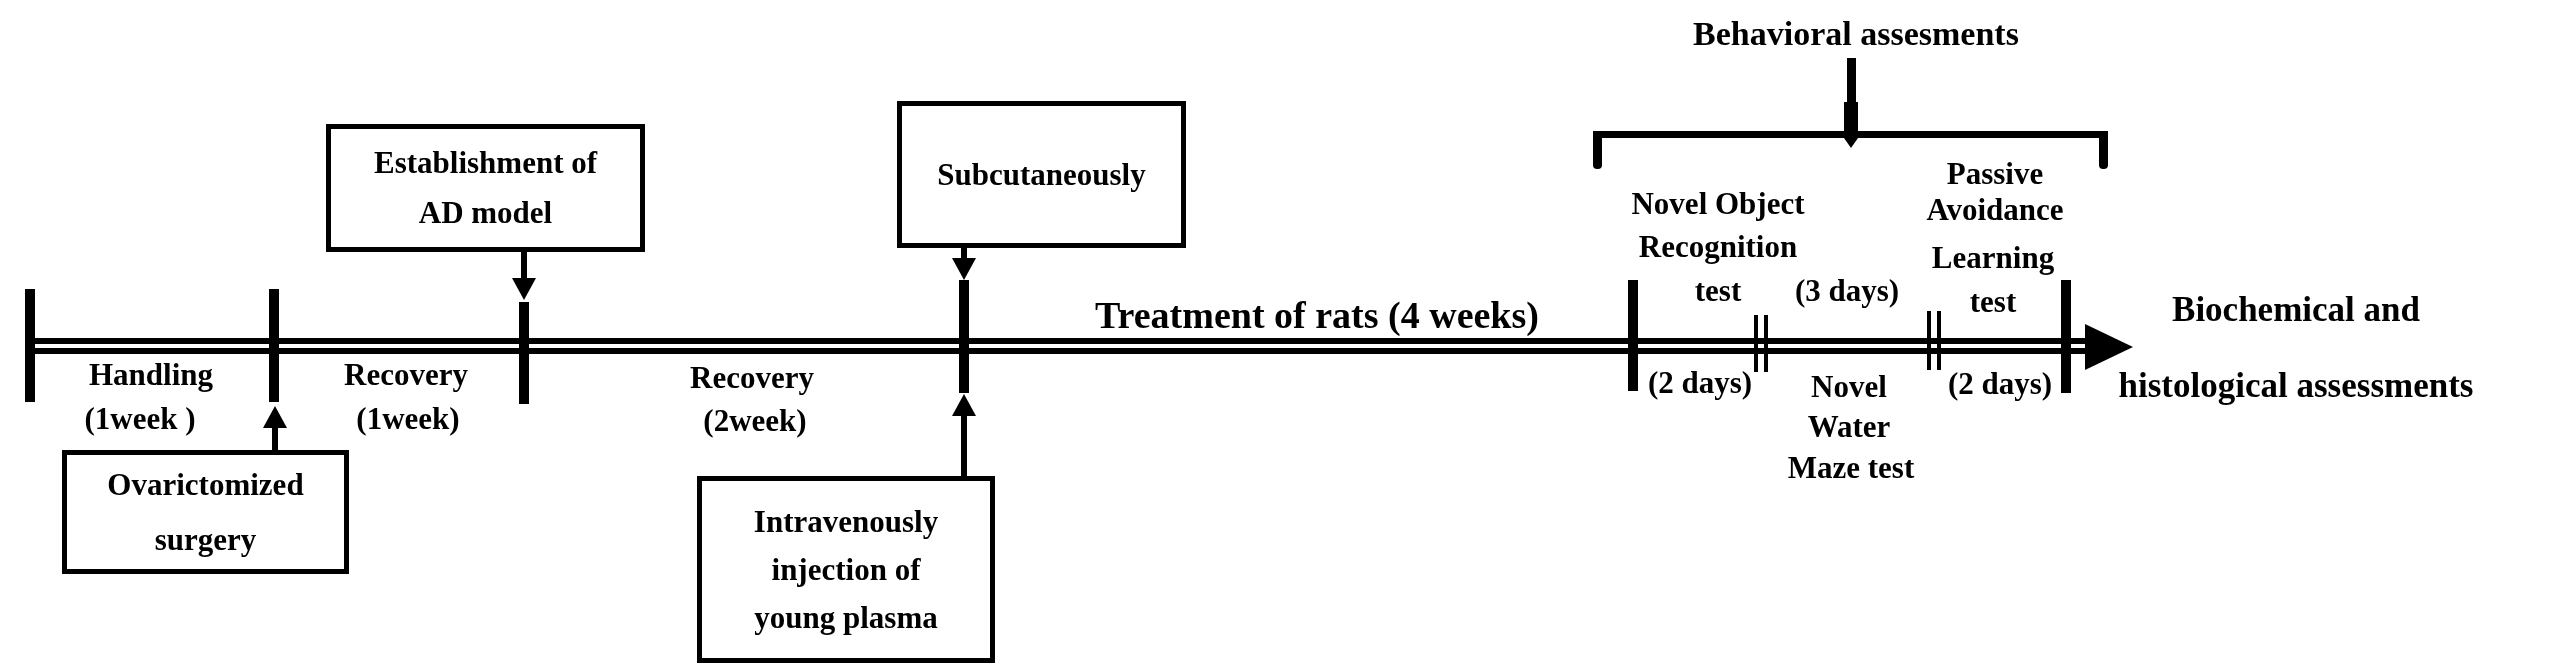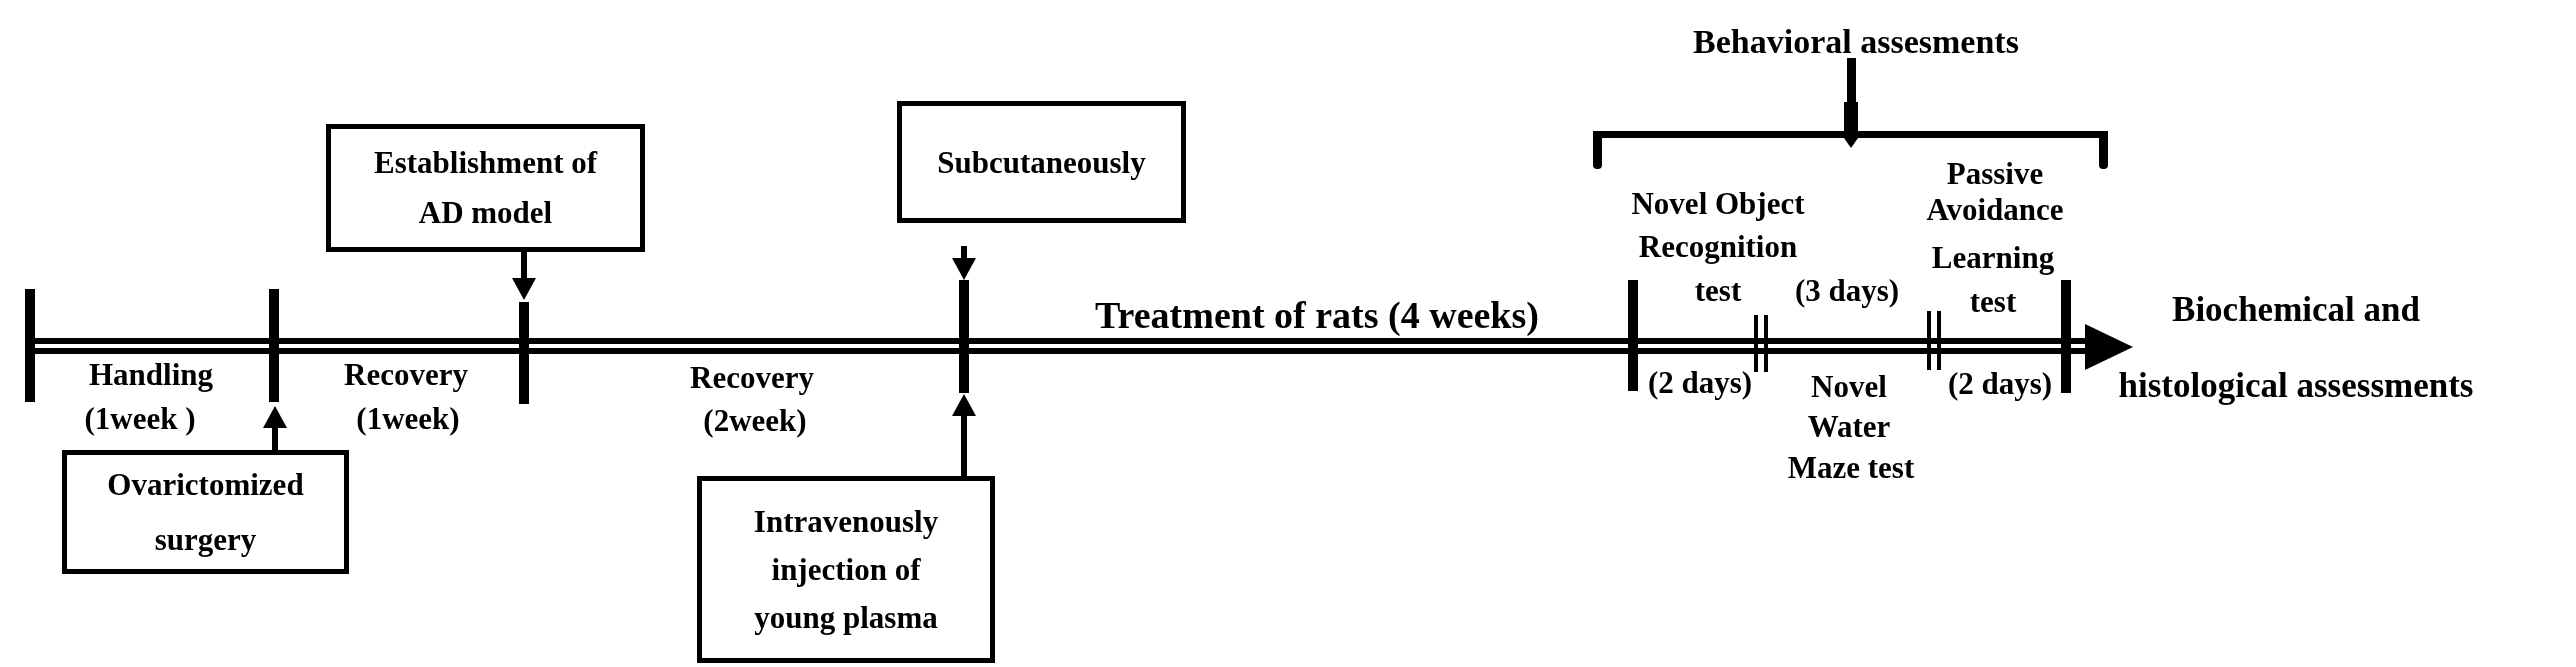--- a/index.html
+++ b/index.html
@@ -94,35 +94,35 @@
   <div class="ah-up" style="left:263px;top:406px;"></div>
   <div class="bar shaft" style="left:272px;top:426px;width:6.1px;height:26px;"></div>
 
   <div class="box lh74" style="left:326px;top:124px;width:319px;height:128px;">
     <div>Establishment of</div>
     <div>AD model</div>
   </div>
   <div class="bar shaft" style="left:521px;top:250px;width:6.1px;height:30px;"></div>
   <div class="ah-down" style="left:512px;top:278px;"></div>
 
-  <div class="box lh78" style="left:897px;top:101px;width:289px;height:122px;">
+  <div class="box lh78" style="left:897px;top:101px;width:289px;height:147px;">
     <div>Subcutaneously</div>
   </div>
   <div class="bar shaft" style="left:961px;top:246px;width:6.1px;height:13.6px;"></div>
   <div class="ah-down" style="left:952px;top:258px;"></div>
 
   <div class="box lh70" style="left:697px;top:476px;width:298px;height:187px;">
     <div>Intravenously</div>
     <div>injection of</div>
     <div>young plasma</div>
   </div>
   <div class="ah-up" style="left:952px;top:394px;"></div>
   <div class="bar shaft" style="left:961px;top:415px;width:6.1px;height:63px;"></div>
 
-  <div class="t t-title" style="left:1856px;top:25px;">Behavioral assesments</div>
+  <div class="t t-title" style="left:1856px;top:17px;">Behavioral assesments</div>
   <div class="bar" style="left:1847px;top:58px;width:9px;height:74px;"></div>
   <div class="bar" style="left:1844px;top:102px;width:14.3px;height:29px;"></div>
   <div class="bar" style="left:1593px;top:131px;width:515px;height:6.8px;"></div>
   <div class="bar" style="left:1593px;top:131px;width:9px;height:38px;border-radius:0 0 4.1px 4.1px;"></div>
   <div class="bar" style="left:2099px;top:131px;width:9px;height:38px;border-radius:0 0 4.1px 4.1px;"></div>
   <div style="position:absolute;left:1844px;top:138px;width:0;height:0;border-left:7.5px solid transparent;border-right:7.5px solid transparent;border-top:10.2px solid #000;"></div>
 
   <div class="t" style="left:1718px;top:188px;">Novel Object</div>
   <div class="t" style="left:1718px;top:231px;">Recognition</div>
   <div class="t" style="left:1718px;top:275px;">test</div>

